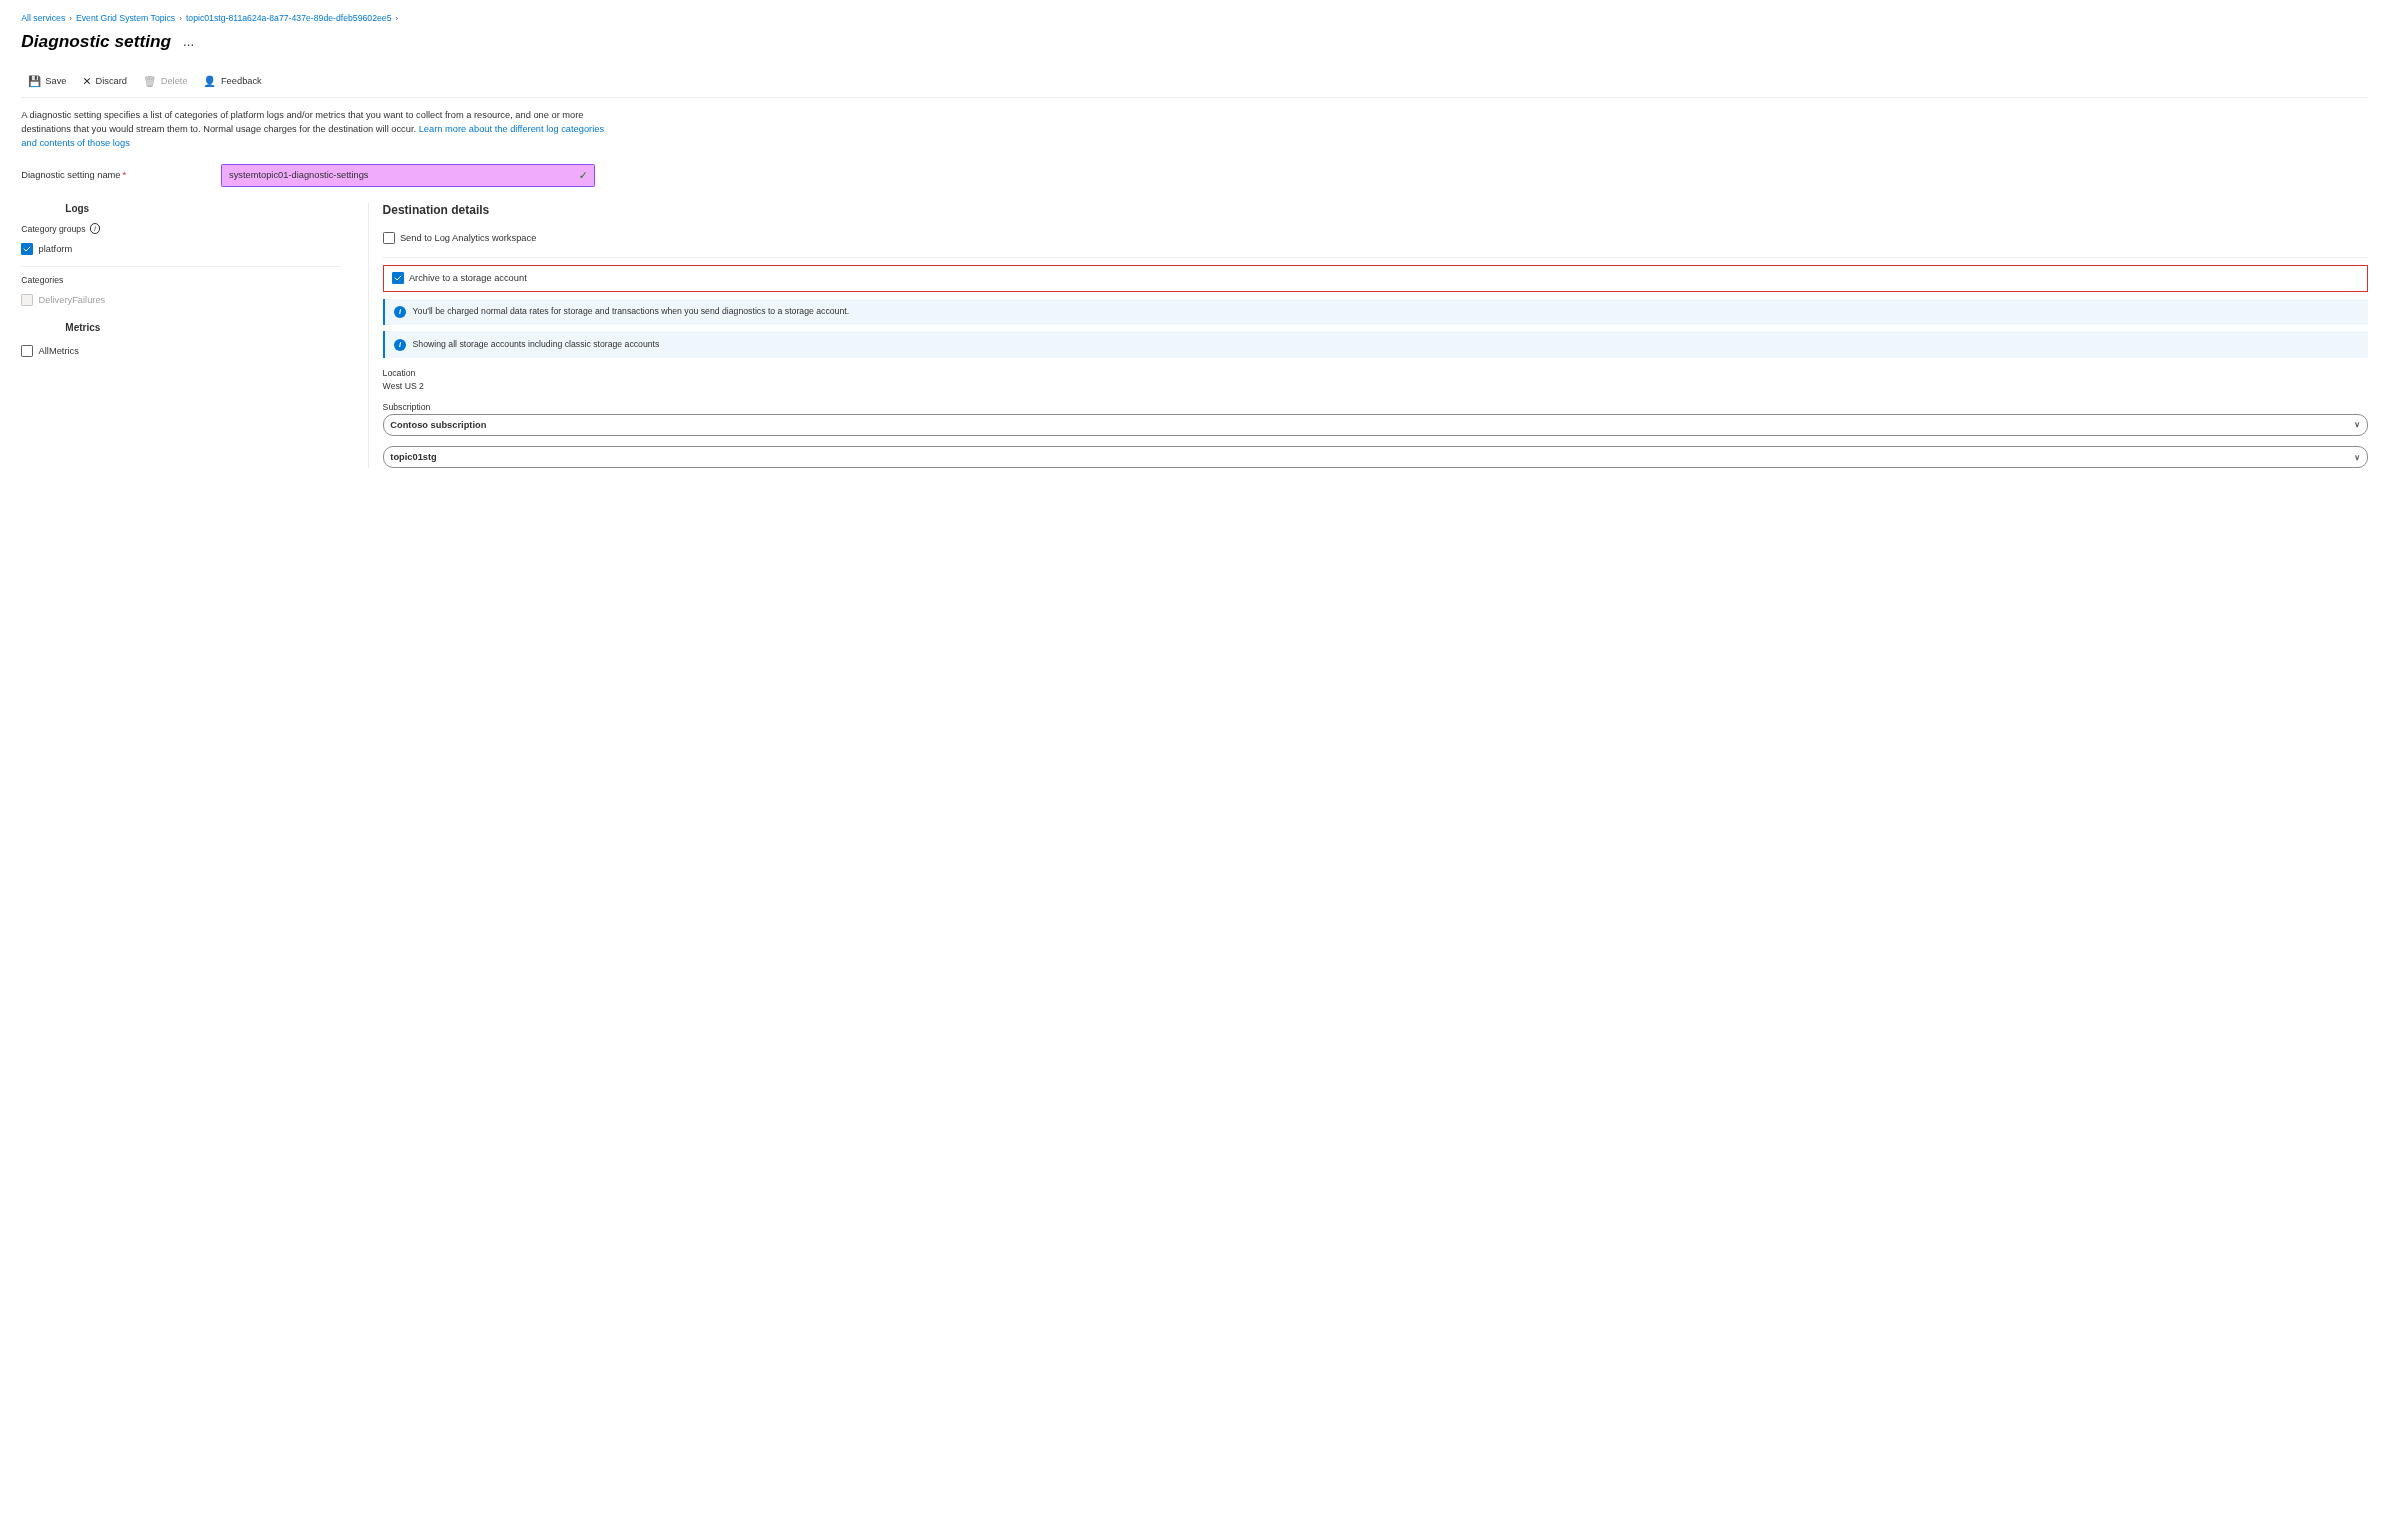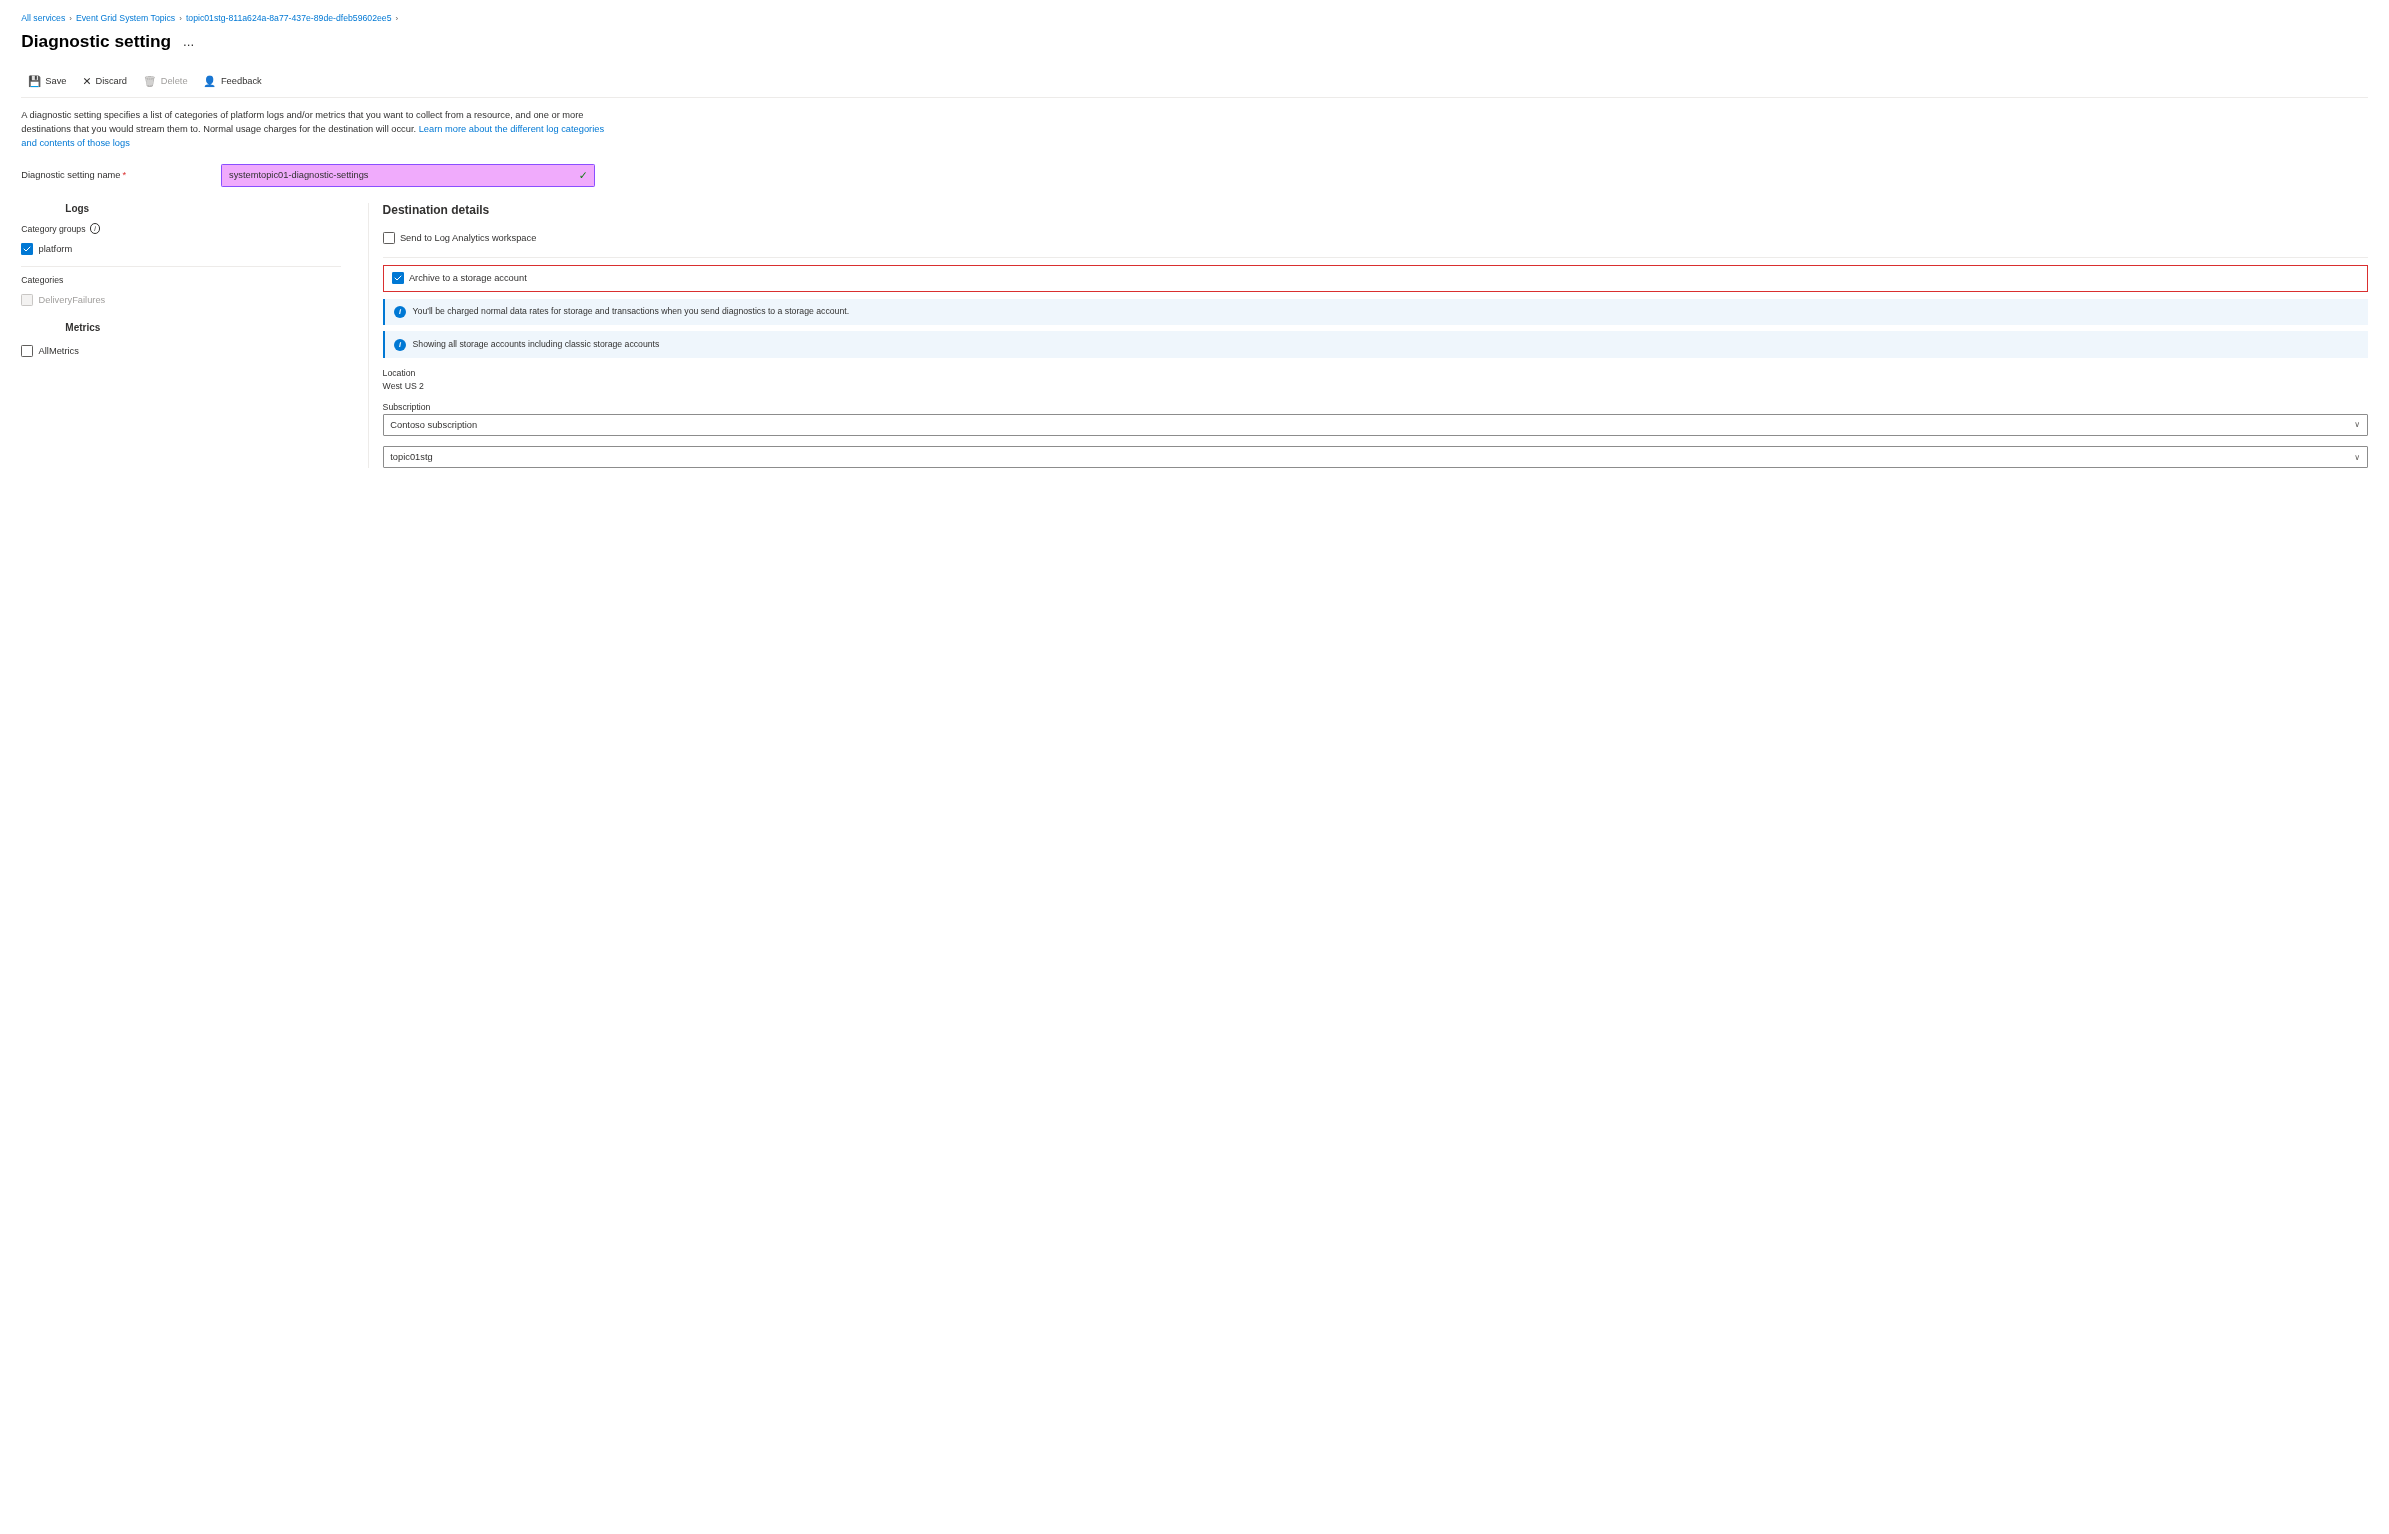--- a/index.html
+++ b/index.html
@@ -26,20 +26,21 @@
     .page-title-row {
       display: flex;
       align-items: center;
       gap: 8px;
       margin-bottom: 13.3px;
     }
     .page-title {
       font-size: 17.3px;
       font-weight: 600;
       color: #000000;
+      font-style: italic;
     }
     .ellipsis-btn {
       background: none;
       border: none;
       cursor: pointer;
       font-size: 13.3px;
       color: #323130;
       padding: 1.3px 4px;
       border-radius: 1.3px;
     }
@@ -265,29 +266,30 @@
       color: #323130;
       margin-bottom: 2.7px;
     }
     .field-label-required::after {
       content: ' *';
       color: #d92f2f;
     }
     .dropdown-field {
       width: 100%;
       border: 0.7px solid #8c8c8c;
-      border-radius: 1px;
+      border-radius: 10px;
       padding: 4.7px 6.7px;
       font-size: 9.3px;
       color: #323130;
       background: #ffffff;
       display: flex;
       align-items: center;
       justify-content: space-between;
       cursor: pointer;
+      font-weight: bold;
     }
     .chevron-down {
       font-size: 8px;
       color: #605e5c;
     }
     .dest-top-checkbox-row {
       display: flex;
       align-items: center;
       gap: 5.3px;
       margin-bottom: 9.3px;

